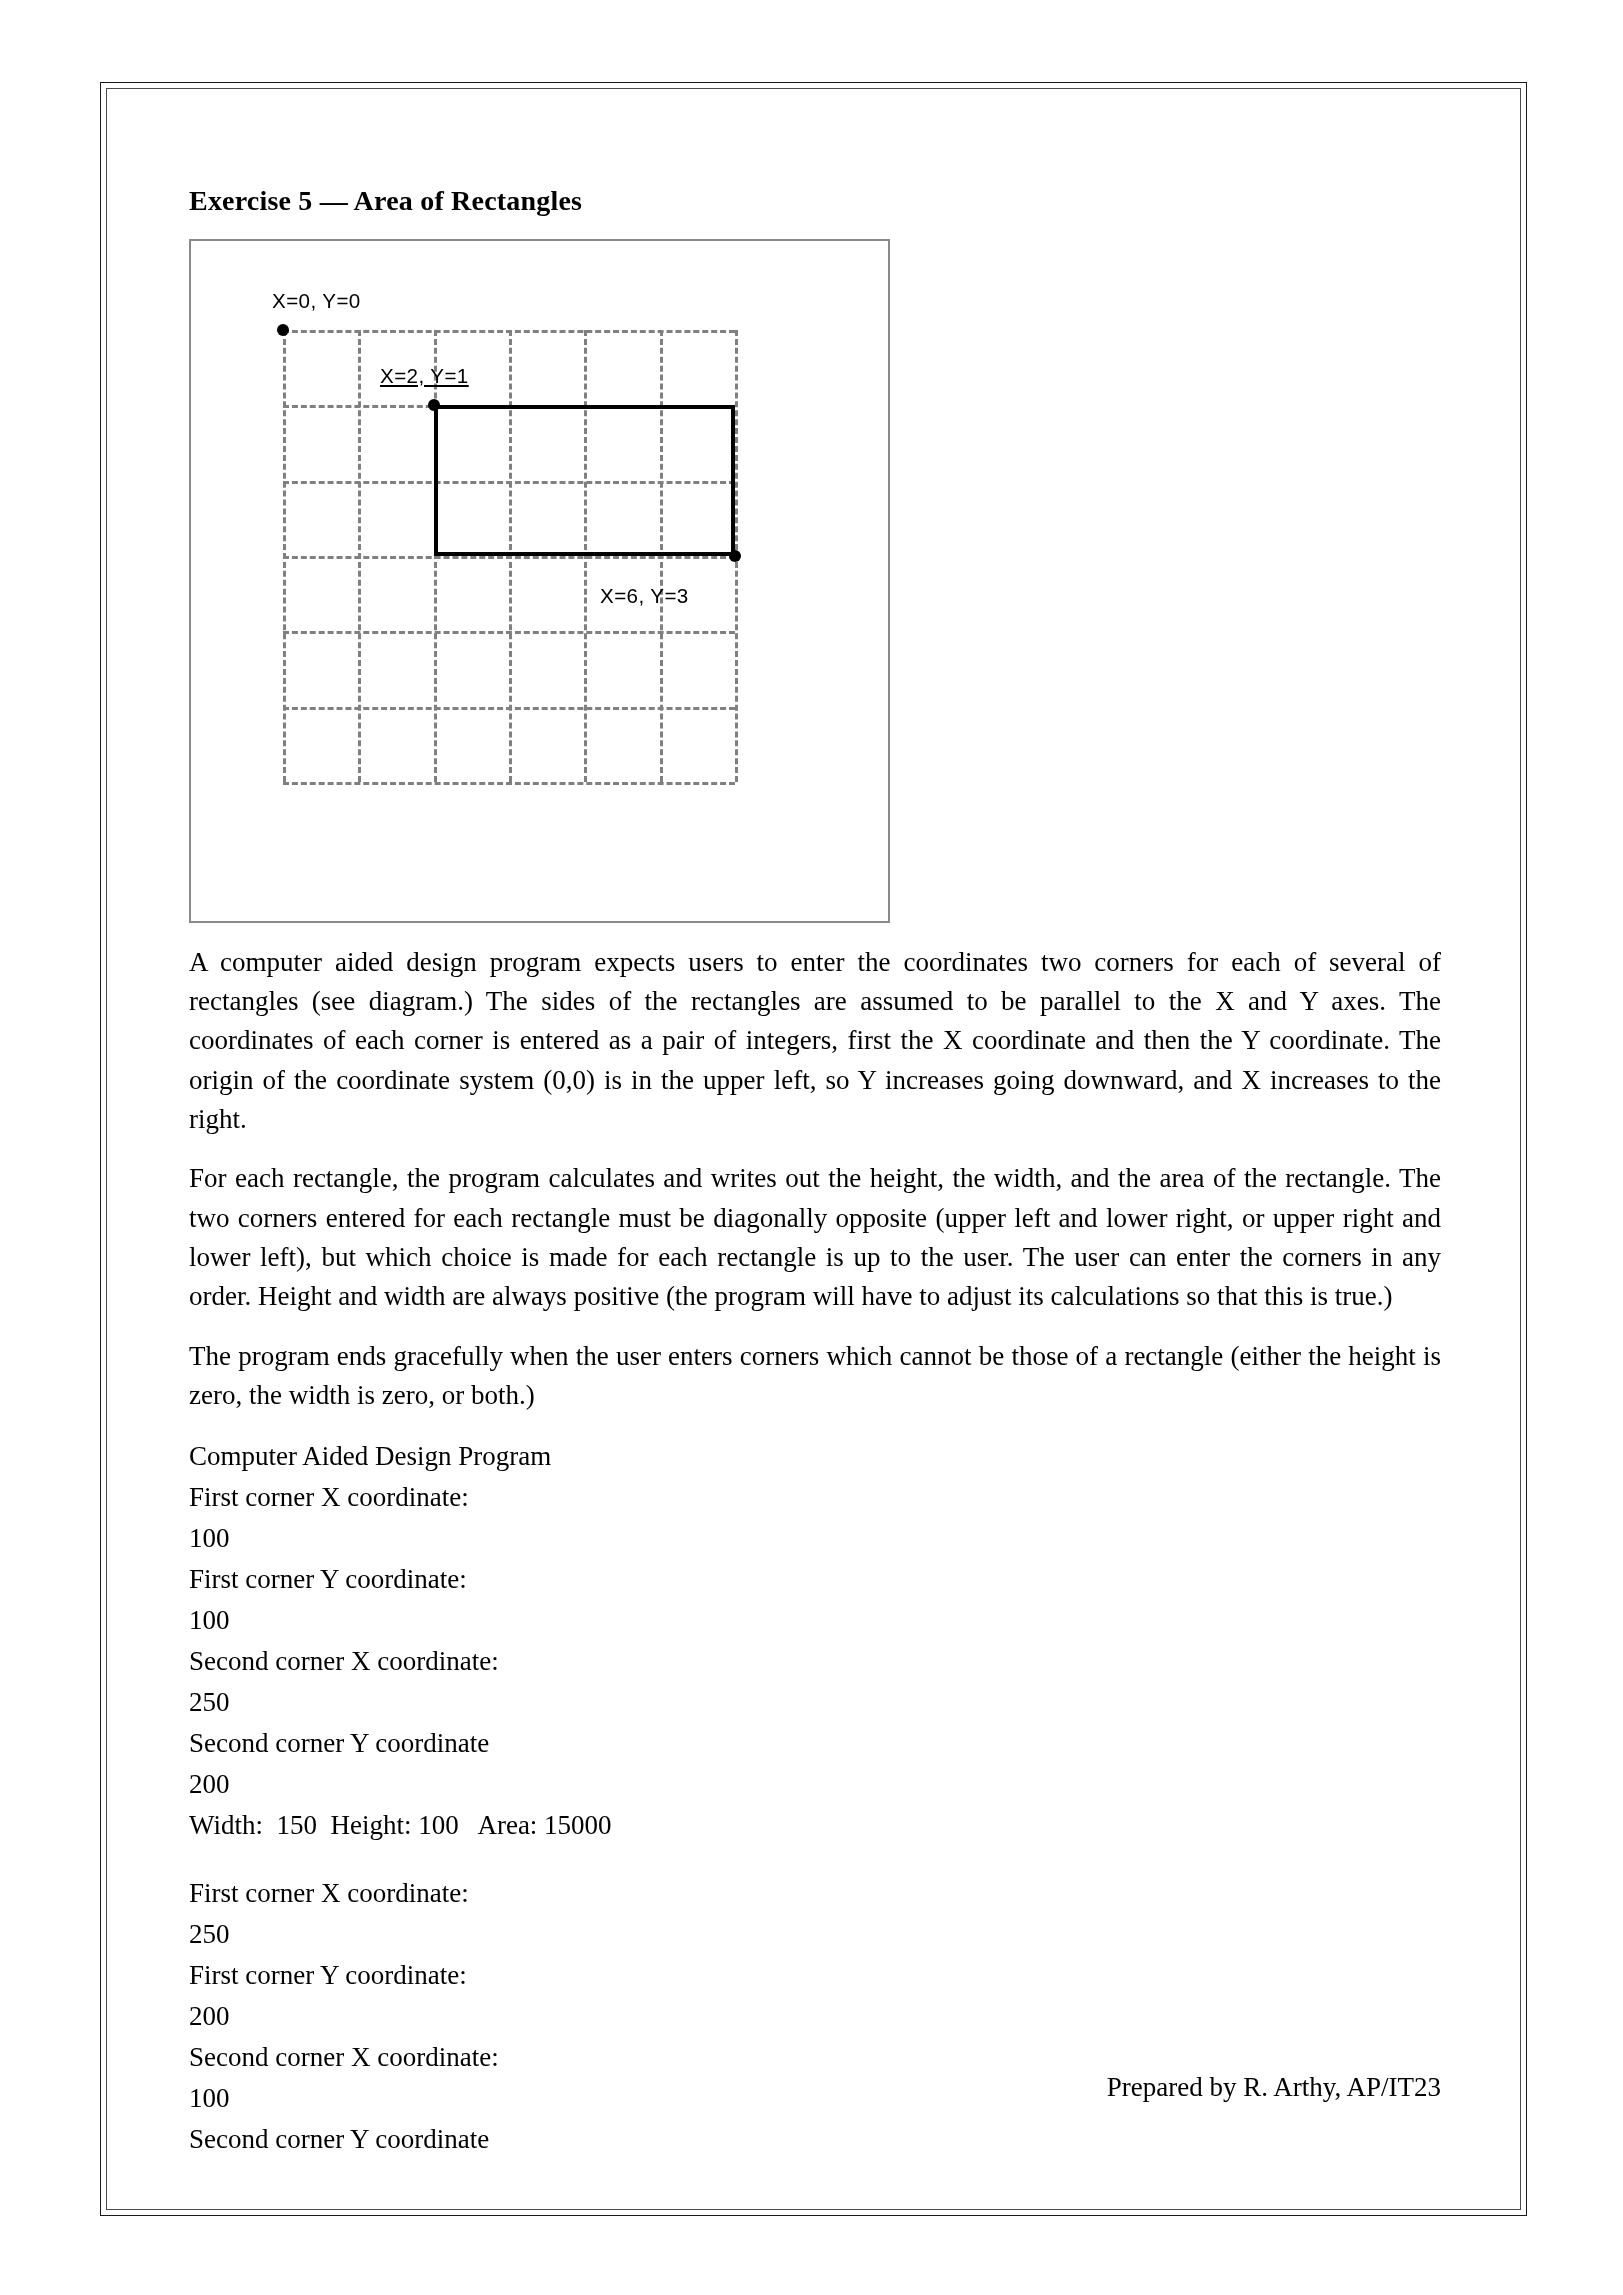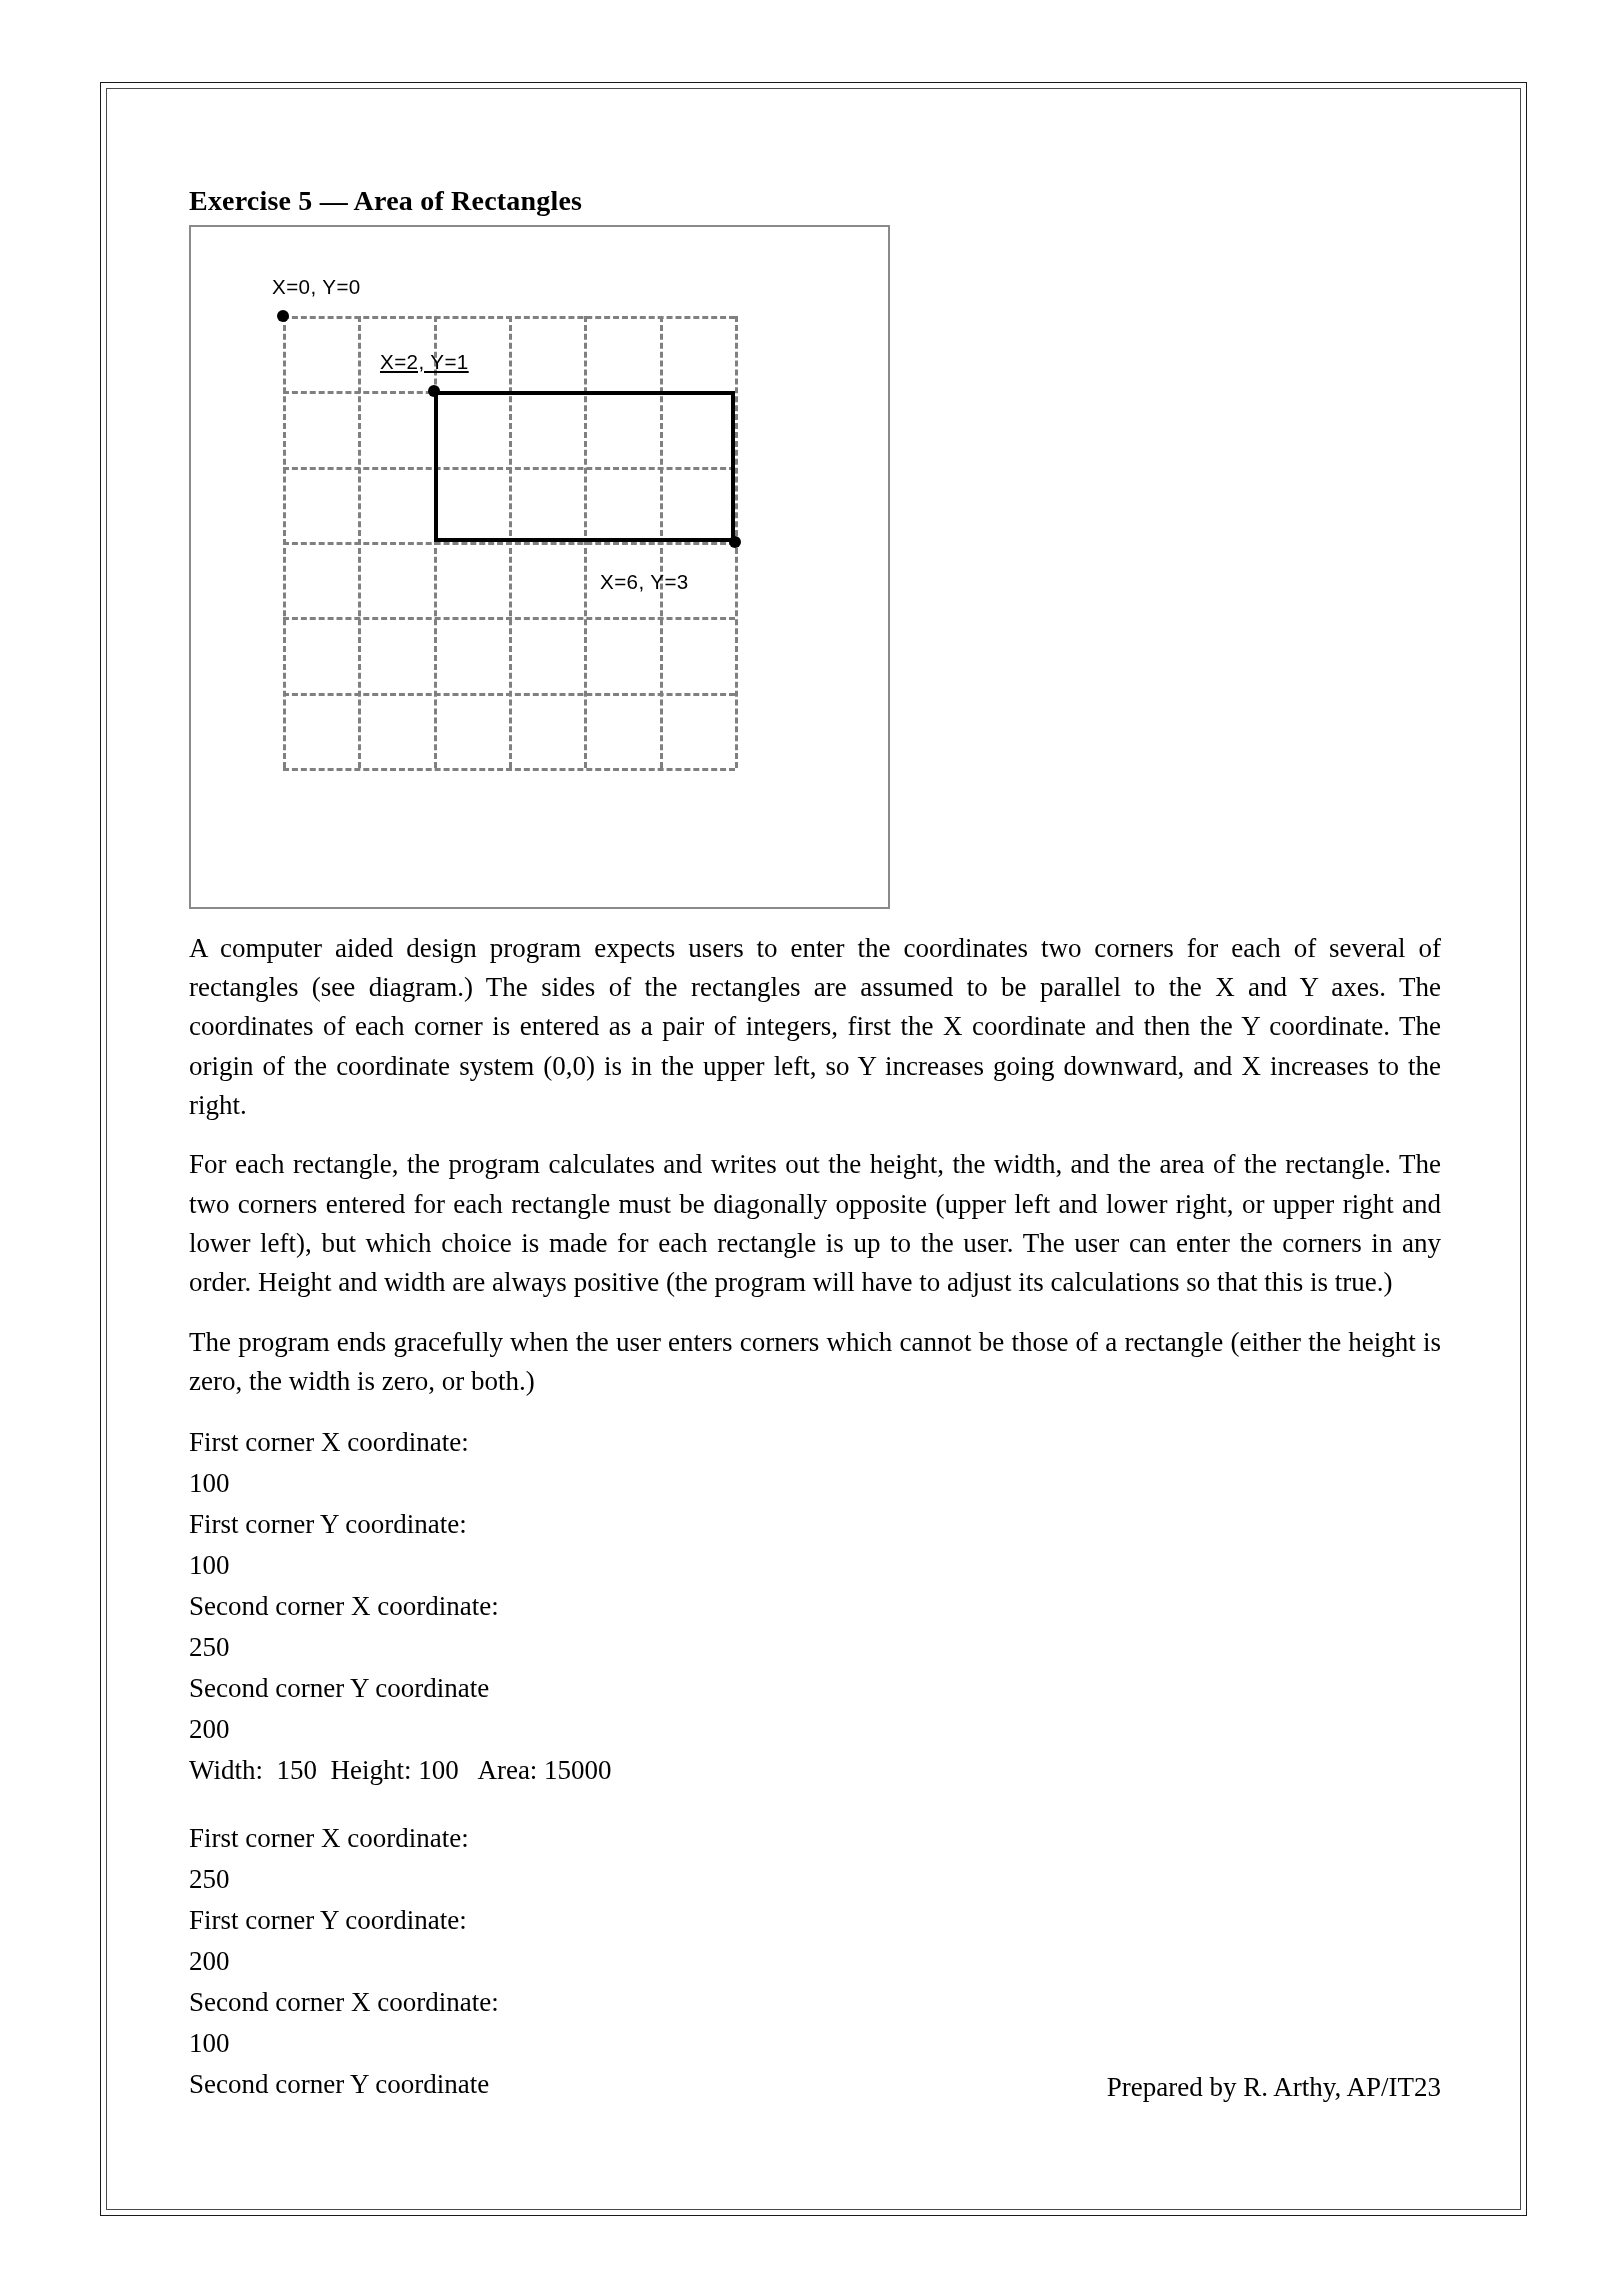--- a/index.html
+++ b/index.html
@@ -41,21 +41,21 @@
     left: 189px;
     top: 184px;
     width: 1252px;
   }
 
   
   .doc-title {
     font-size: 28px;
     font-weight: bold;
     letter-spacing: 0.2px;
-    margin: 0 0 7px 0;
+    margin: 0 0 21px 0;
     line-height: 1.2;
   }
 
   
   .figure-box {
     position: relative;
     width: 701px;
     height: 684px;
     border: 2.4px solid #8a8a8a;
     box-sizing: border-box;
@@ -179,20 +179,21 @@
       <div class="grid-label" style="left:97px; top:34px;text-decoration:underline;">X=2, Y=1</div>
       <div class="grid-label" style="left:317px; top:254px;">X=6, Y=3</div>
     </div>
   </div>
 
   <p class="para">A computer aided design program expects users to enter the coordinates two corners for each of several of rectangles (see diagram.) The sides of the rectangles are assumed to be parallel to the X and Y axes. The coordinates of each corner is entered as a pair of integers, first the X coordinate and then the Y coordinate. The origin of the coordinate system (0,0) is in the upper left, so Y increases going downward, and X increases to the right.</p>
   <p class="para">For each rectangle, the program calculates and writes out the height, the width, and the area of the rectangle. The two corners entered for each rectangle must be diagonally opposite (upper left and lower right, or upper right and lower left), but which choice is made for each rectangle is up to the user. The user can enter the corners in any order. Height and width are always positive (the program will have to adjust its calculations so that this is true.)</p>
   <p class="para">The program ends gracefully when the user enters corners which cannot be those of a rectangle (either the height is zero, the width is zero, or both.)</p>
 
   <div class="transcript">
+    <div class="transcript-line">Computer Aided Design Program</div>
     <div class="transcript-line">First corner X coordinate:</div>
     <div class="transcript-line">100</div>
     <div class="transcript-line">First corner Y coordinate:</div>
     <div class="transcript-line">100</div>
     <div class="transcript-line">Second corner X coordinate:</div>
     <div class="transcript-line">250</div>
     <div class="transcript-line">Second corner Y coordinate</div>
     <div class="transcript-line">200</div>
     <div class="transcript-line">Width:  150  Height: 100   Area: 15000</div>
     <div class="transcript-gap"></div>

